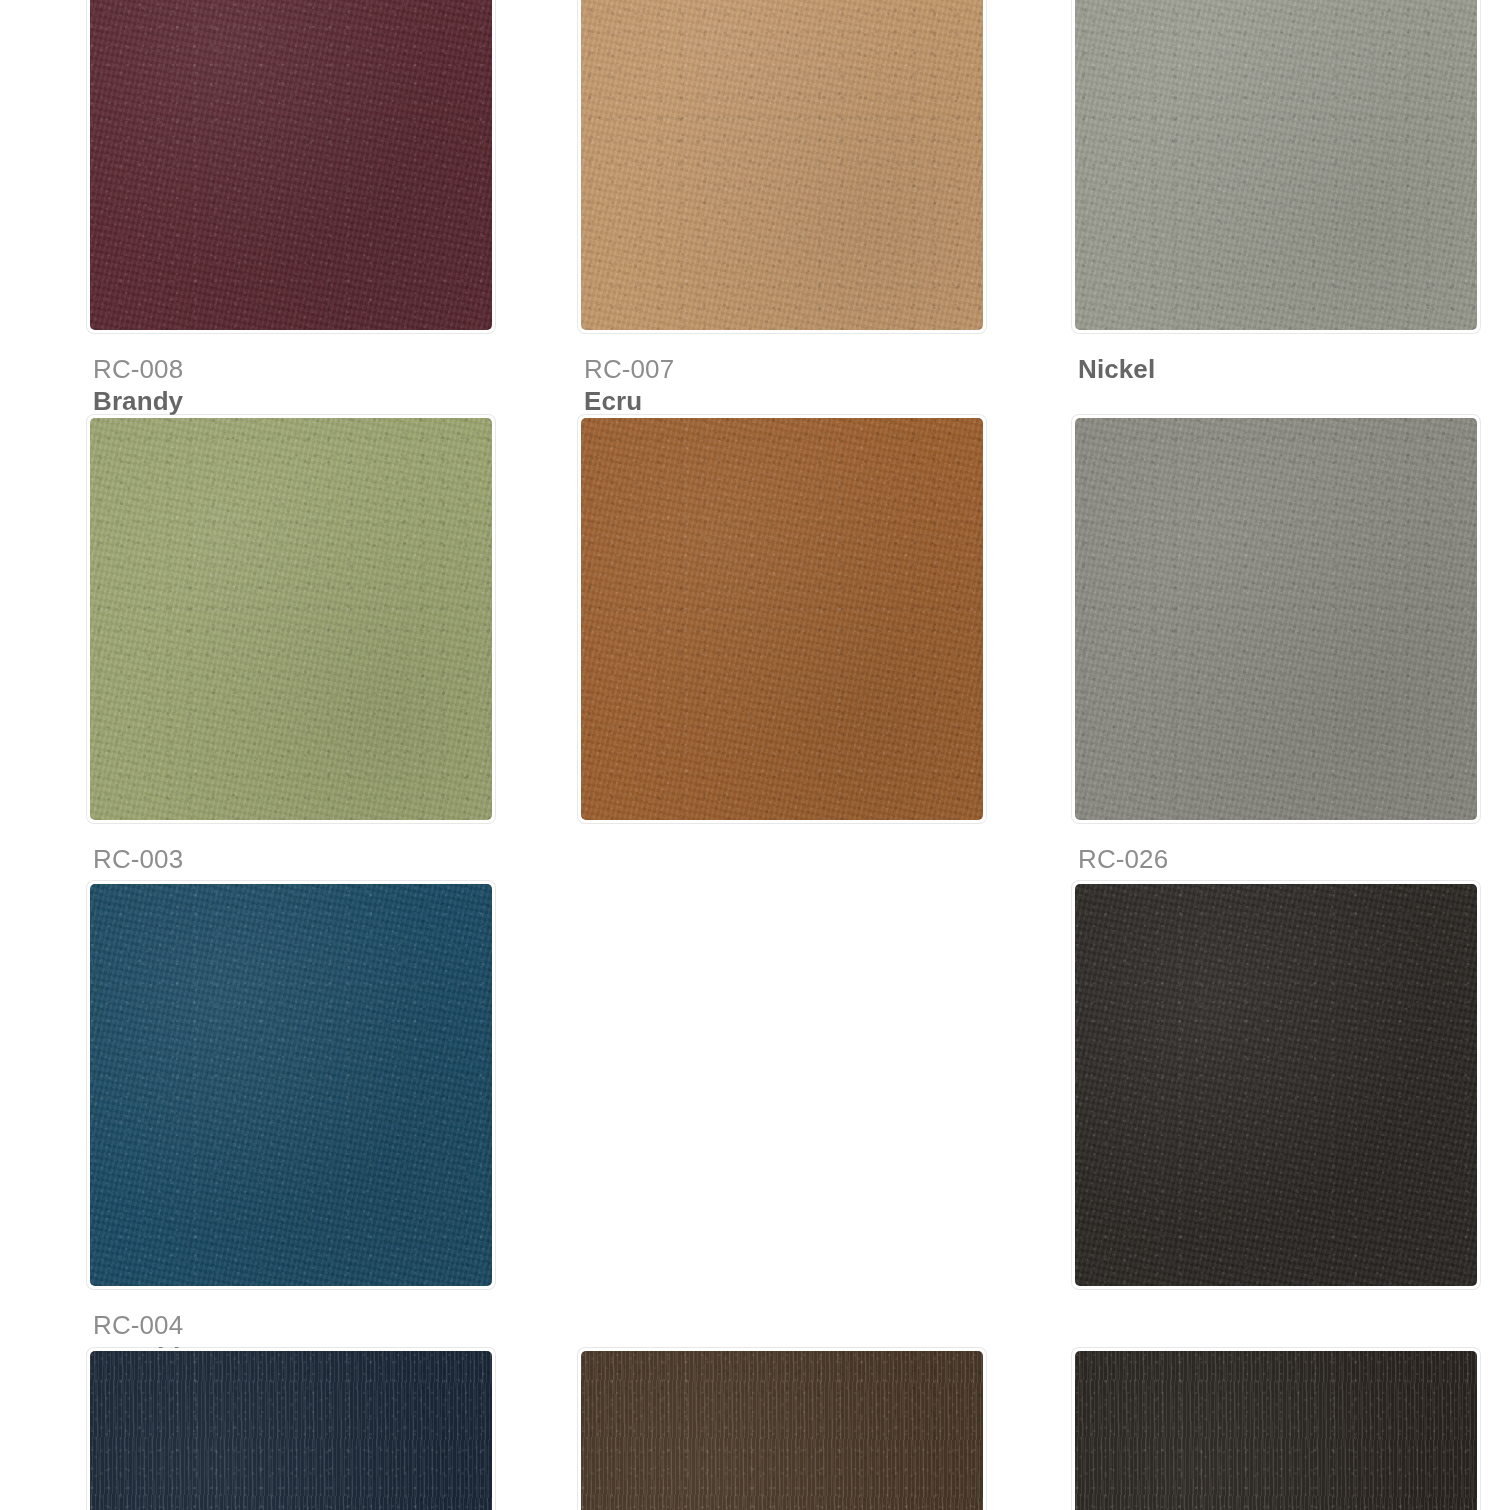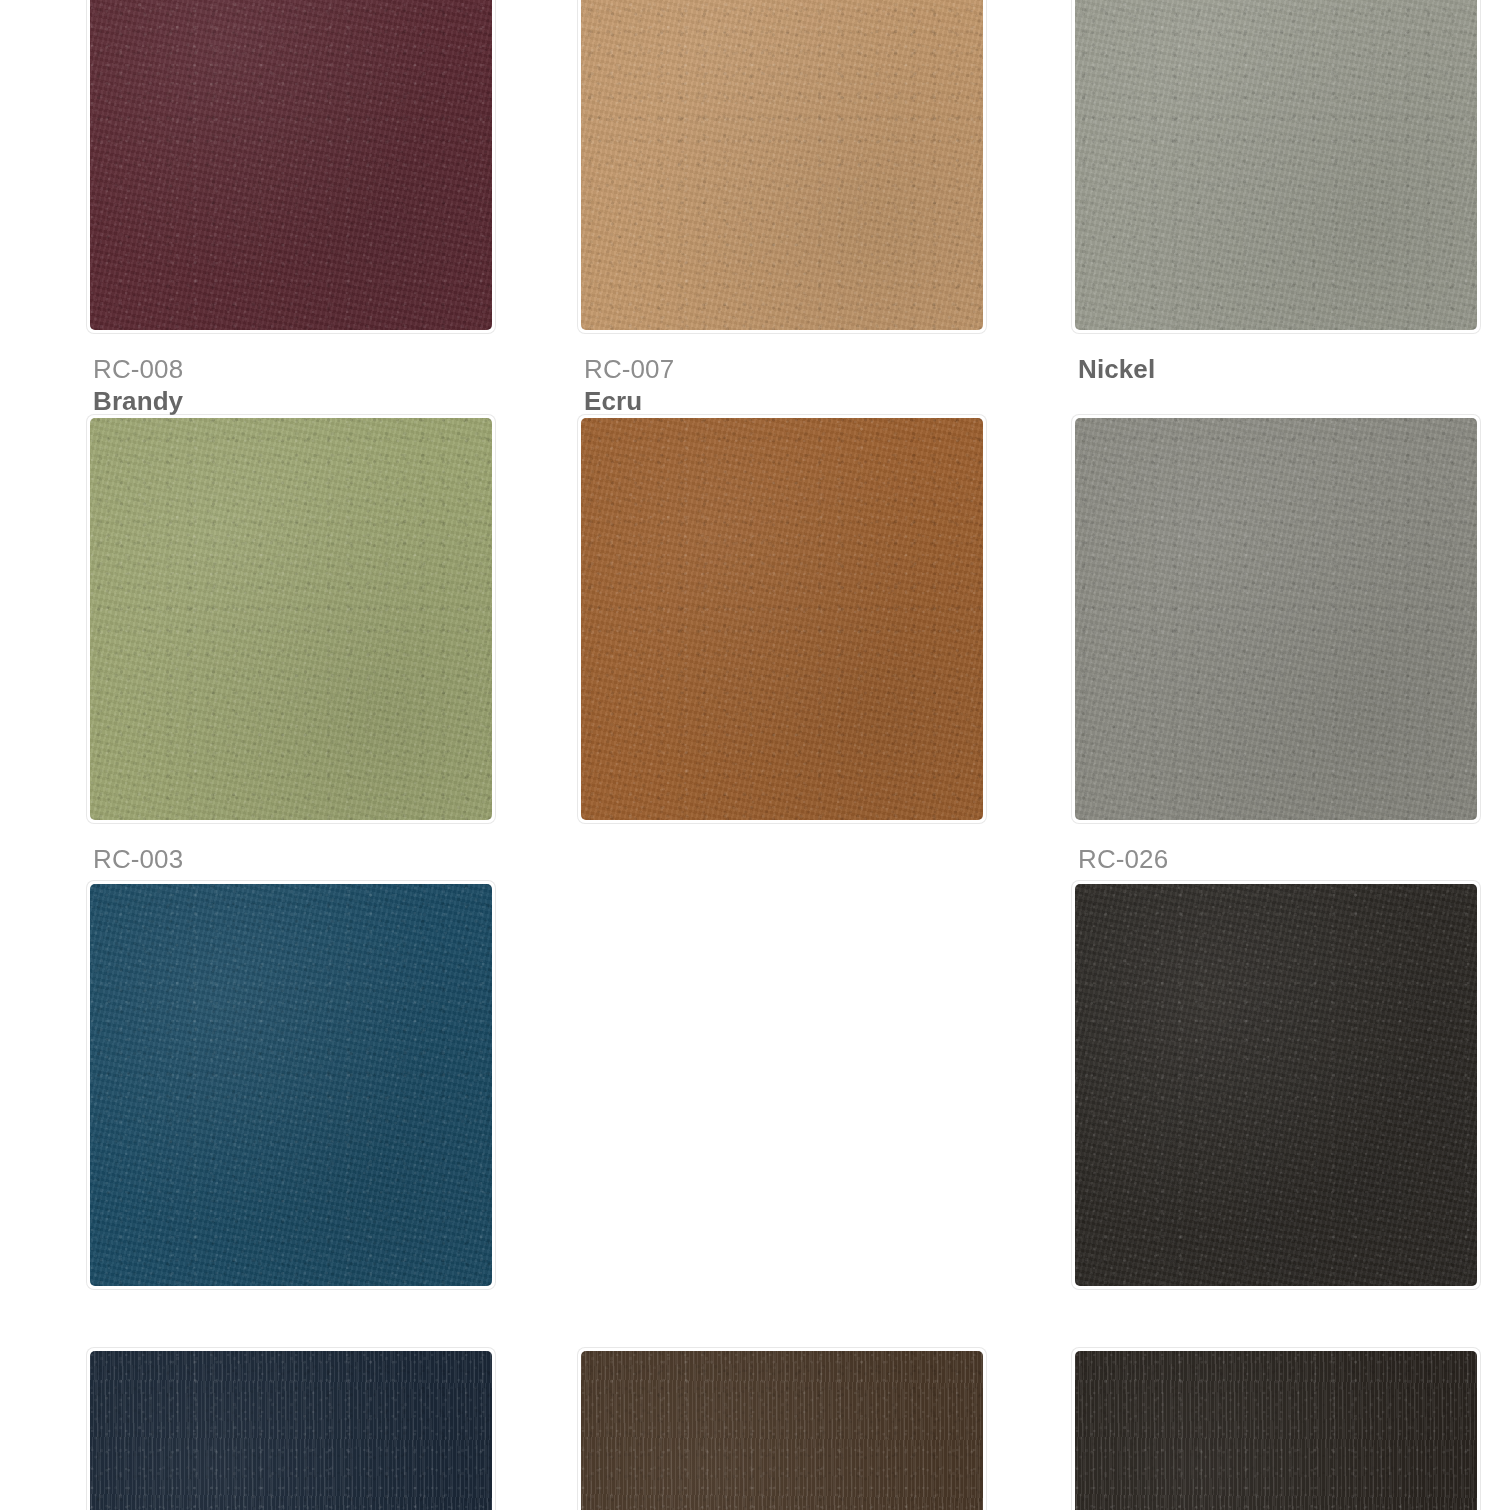--- a/index.html
+++ b/index.html
@@ -165,20 +165,24 @@
       </div>
       <div class="swatch-labels">
         <div class="swatch-code">RC-026</div>
         <div class="swatch-name">Slate</div>
       </div>
     </div>
     <div class="swatch-cell" style="left: 87px; top: 881px;">
       <div class="swatch-card">
         <div class="swatch-color" title="Sapphire" style="background: rgb(26, 74, 99);"></div>
       </div>
+      <div class="swatch-labels">
+        <div class="swatch-code">RC-004</div>
+        <div class="swatch-name">Sapphire</div>
+      </div>
     </div>
     <div class="swatch-cell" style="left: 1072px; top: 881px;">
       <div class="swatch-card">
         <div class="swatch-color" title="Thunder" style="background: rgb(43, 40, 36);"></div>
       </div>
     </div>
     <div class="swatch-cell" style="left: 87px; top: 1348px;">
       <div class="swatch-card">
         <div class="swatch-color grain-streak" title="" style="background: rgb(27, 40, 56);"></div>
       </div>

